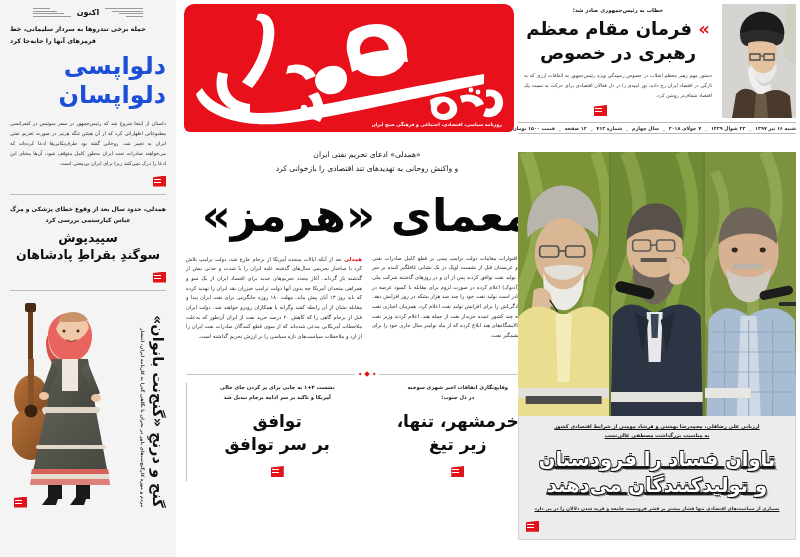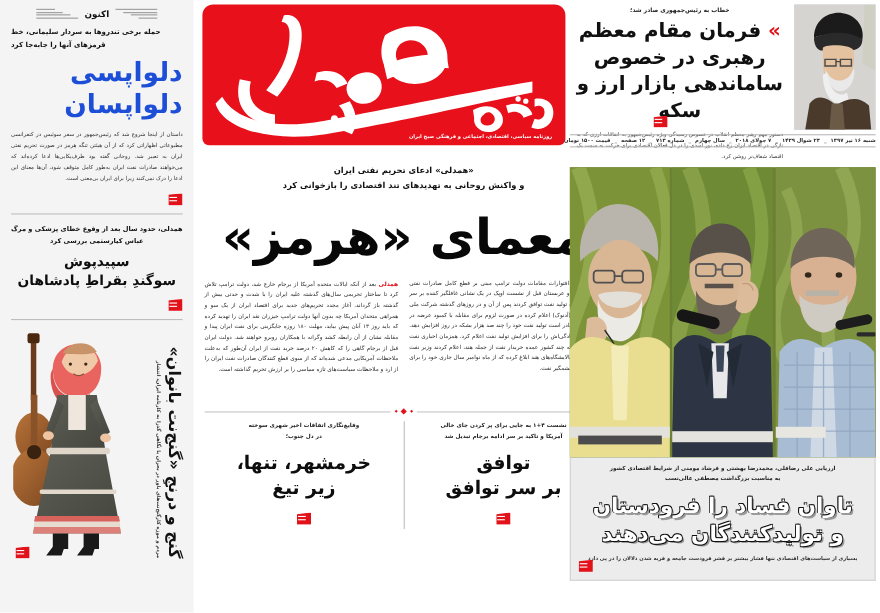--- a/index.html
+++ b/index.html
@@ -115,21 +115,21 @@
     padding:2.5px 0;font-size:4.8px;text-align:center;color:#2a2a2a;font-weight:700;
     letter-spacing:.1px;white-space:nowrap;
   }
   .dateline .sep{color:#777;padding:0 2px;}
 
   
   .main-story{
     position:absolute;left:184px;top:148px;width:366px;
   }
   .main-kicker{
-    font-size:7.6px;line-height:1.85;font-weight:700;text-align:center;color:#111;
+    font-size:7.6px;line-height:1.85;font-weight:400;text-align:center;color:#111;
   }
   .main-head{
     font-size:45px;line-height:1.15;font-weight:900;text-align:center;color:#080808;
     margin:14px 0 12px;letter-spacing:-1px;
   }
   .cols{
     display:flex;flex-direction:row-reverse;gap:10px;padding:0 2px;
   }
   .cols .c{flex:1;}
   .drop-lead{color:#e1121a;font-weight:900;font-size:5.4px;}
@@ -151,22 +151,22 @@
 
   
   .right-panel{
     position:absolute;left:518px;top:152px;width:278px;
   }
   .panel-photos{
     display:flex;gap:2px;height:264px;width:278px;overflow:hidden;background:#6d7f32;
   }
   .panel-photos .pp{flex:1;position:relative;overflow:hidden;}
   .panel-caption{
-    background:#ececec;border:1px solid #d2d2d2;border-top:none;padding:6px 8px 13px;
-    text-align:center;position:relative;
+    background:#ececec;border:1px solid #d2d2d2;border-top:none;padding:6px 8px 25px;
+    text-align:center;position:relative;text-decoration:underline;
   }
   .pc-kick{font-size:5.1px;line-height:1.85;font-weight:700;color:#1d1d1d;}
   .pc-head{
     font-size:19.5px;line-height:1.32;font-weight:900;margin:6px 0 7px;
     color:#fff;
     text-shadow:
       -0.7px -0.7px 0 #111, 0.7px -0.7px 0 #111,
       -0.7px  0.7px 0 #111, 0.7px  0.7px 0 #111,
        2px 2px 0 #9a9a9a;
     letter-spacing:-0.3px;
@@ -332,21 +332,20 @@
         <path d="M34 90 L44 90 L46 114 L32 114 Z" fill="#6b5a46"></path>
 
         <path d="M64 0 L74 0 L74 60 L62 54 Z" fill="#c9cbbd" opacity=".6"></path>
       </svg>
     </div>
     <div class="leader-txt">
       <div class="leader-kick">خطاب به رئیس‌جمهوری صادر شد؛</div>
       <div class="leader-head">
         <span class="q">»</span>
         <span>فرمان مقام معظم رهبری در خصوص</span>
-        <div>ساماندهی بازار ارز و سکه</div>
       </div>
       <div class="leader-body">دستور مهم رهبر معظم انقلاب در خصوص رسیدگی ویژه رئیس‌جمهور به اتفاقات ارزی که به تازگی در اقتصاد ایران رخ داده، نور امیدی را در دل فعالان اقتصادی برای حرکت به سمت یک اقتصاد شفاف‌تر روشن کرد.</div>
     </div>
     <div class="leader-mark">
       <span class="flagmark"></span>
     </div>
   </div>
 
   <div class="dateline">
     <span>شنبه ۱۶ تیر ۱۳۹۷</span>
@@ -389,41 +388,41 @@
 
     <div class="ornament">
       <span class="line"></span>
       <span class="dia sm"></span>
       <span class="dia"></span>
       <span class="dia sm"></span>
       <span class="line"></span>
     </div>
 
     <div class="bottom-two">
+      <div class="bt divider">
+        <div class="bt-kick">
+          <div>نشست ۴+۱ به جایی برای پر کردن جای خالی</div>
+          <div>آمریکا و تاکید بر سر ادامه برجام تبدیل شد</div>
+        </div>
+        <div class="bt-head">
+          <div>توافق</div>
+          <div>بر سر توافق</div>
+        </div>
+        <div class="bt-mark">
+          <span class="flagmark"></span>
+        </div>
+      </div>
       <div class="bt">
         <div class="bt-kick">
           <div>وقایع‌نگاری اتفاقات اخیر شهری سوخته</div>
           <div>در دل جنوب؛</div>
         </div>
         <div class="bt-head">
           <div>خرمشهر، تنها،</div>
           <div>زیر تیغ</div>
-        </div>
-        <div class="bt-mark">
-          <span class="flagmark"></span>
-        </div>
-      </div>
-      <div class="bt divider">
-        <div class="bt-kick">
-          <div>نشست ۴+۱ به جایی برای پر کردن جای خالی</div>
-          <div>آمریکا و تاکید بر سر ادامه برجام تبدیل شد</div>
-        </div>
-        <div class="bt-head">
-          <div>توافق</div>
-          <div>بر سر توافق</div>
         </div>
         <div class="bt-mark">
           <span class="flagmark"></span>
         </div>
       </div>
     </div>
   </div>
 
   <div class="right-panel">
     <div class="panel-photos">

